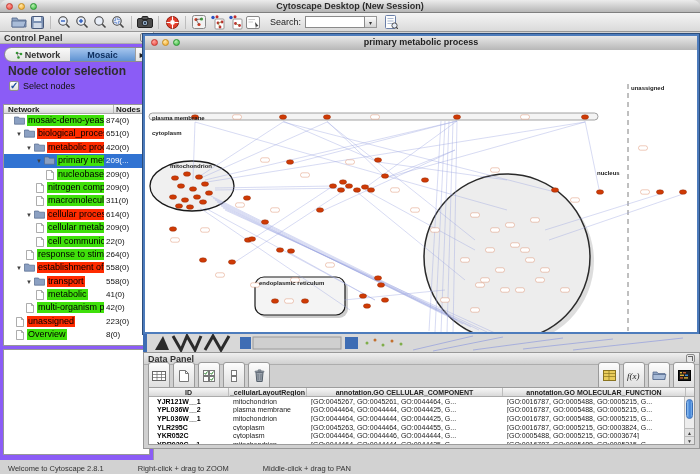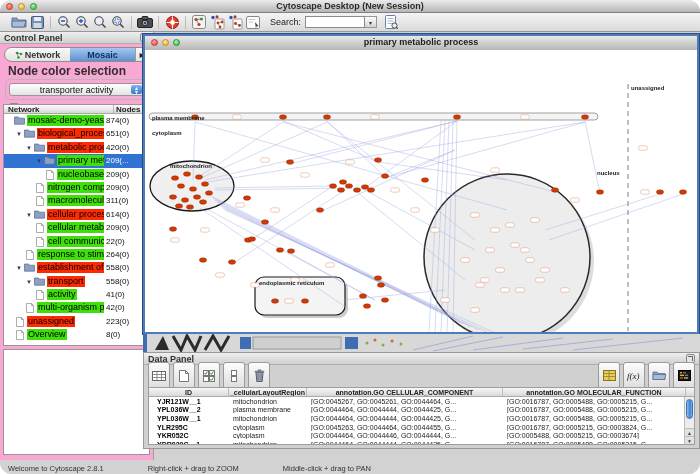--- a/index.html
+++ b/index.html
@@ -1,37 +1,37 @@
 <!DOCTYPE html>
 <html><head>
 <meta charset="utf-8">
 <style>
   html,body{margin:0;padding:0;background:#ffffff;}
   *{box-sizing:border-box;}
-  .app{position:relative;width:700px;height:474px;background:#d2d2d2;font-family:"Liberation Sans",sans-serif;overflow:hidden;border-radius:12px;}
+  .app{position:relative;width:700px;height:474px;background:#d2d2d2;font-family:"Liberation Sans",sans-serif;overflow:hidden;}
 
   
   .titlebar{position:absolute;top:0;left:0;right:0;height:13px;background:linear-gradient(#ececec,#b6b6b6);border-bottom:1px solid #7f7f7f;border-radius:7px 7px 0 0;}
   .titlebar .title{text-align:center;font-size:9px;font-weight:bold;color:#2b2b2b;line-height:13px;}
   .tl{position:absolute;top:3px;width:7px;height:7px;border-radius:50%;}
   .tl-red{background:radial-gradient(circle at 35% 30%,#ffa49d,#ee453c);border:1px solid #c23a31;}
   .tl-yellow{background:radial-gradient(circle at 35% 30%,#ffe9a8,#f5a623);border:1px solid #c78d1d;}
   .tl-green{background:radial-gradient(circle at 35% 30%,#b8f0b0,#2fb838);border:1px solid #2a9431;}
 
   
   .toolbar{position:absolute;top:13px;left:0;right:0;height:19px;background:linear-gradient(#f4f4f4,#dadada);border-bottom:1px solid #979797;display:flex;align-items:center;padding-left:10px;}
   .tb-btn{width:18px;height:16px;display:flex;align-items:center;justify-content:center;flex:0 0 auto;}
   .tb-sep{width:1px;height:13px;background:#bdbdbd;margin:0 4px;flex:0 0 auto;}
   .search-wrap{display:flex;align-items:center;margin-left:8px;}
   .search-label{font-size:9px;color:#222;margin-right:4px;}
   .search-input{width:60px;height:12px;border:1px solid #8a8a8a;background:#fff;font-size:8px;padding:0 2px;font-family:"Liberation Sans",sans-serif;}
   .dd-btn{width:12px;height:12px;border:1px solid #979797;border-left:none;background:linear-gradient(#fdfdfd,#d4d4d4);font-size:6px;color:#333;display:flex;align-items:center;justify-content:center;}
 
   
-  .control-panel{position:absolute;left:0;top:32px;width:154px;bottom:14px;background:#f9a8d4;border-right:1px solid #9e9e9e;}
+  .control-panel{position:absolute;left:0;top:32px;width:154px;bottom:14px;background:#8b5cf6;border-right:1px solid #9e9e9e;}
   .panel-header{height:12px;display:flex;align-items:center;background:linear-gradient(#efefef,#d0d0d0);border-bottom:1px solid #adadad;padding:0 4px;font-size:9px;font-weight:bold;color:#333;}
   .panel-header .flex{flex:1;}
   .float-ic{width:9px;height:9px;border:1px solid #888;border-radius:2px;background:#e6e6e6;position:relative;}
   .float-ic:before{content:"";position:absolute;right:1px;top:1px;width:4px;height:4px;border-top:1px solid #666;border-right:1px solid #666;}
   .seg-tabs{display:flex;margin:3px 4px 2px;height:15px;border:1px solid #8d8d8d;border-radius:8px;overflow:hidden;background:linear-gradient(#fafafa,#e2e2e2);}
   .seg{flex:1;display:flex;align-items:center;justify-content:center;font-size:9px;font-weight:bold;color:#333;gap:2px;}
   .seg-sel{background:linear-gradient(#a6c6ee,#5e92d2);color:#0f3060;}
   .seg-arrow{flex:0 0 13px;border-left:1px solid #9e9e9e;font-size:6px;color:#222;}
   .gb-legend{font-size:12px;font-weight:bold;color:#2e2e2e;margin:1px 8px 0;}
   .groupbox{margin:1px 5px 2px;border:1px solid #b7b7b7;border-radius:4px;padding:3px 3px;}
@@ -83,21 +83,21 @@
   .dt-thumb{position:absolute;left:1px;right:1px;top:2px;height:20px;border-radius:4px;background:linear-gradient(90deg,#8fc0f2,#3d7fd4 60%,#7fb4ee);border:1px solid #3a6db4;}
   .dt-sa{position:absolute;left:0;right:0;height:8px;font-size:5px;color:#444;text-align:center;line-height:8px;background:#e2e2e2;border-top:1px solid #bbb;}
   .dt-sa.up{bottom:8px;}
   .dt-sa.dn{bottom:0;}
 
   
   .bottom-tabs{position:absolute;left:283px;top:450px;height:13px;display:flex;border:1px solid #8d8d8d;border-radius:7px;overflow:hidden;background:#f3f3f3;}
   .bt{padding:0 9px;display:flex;align-items:center;font-size:8.5px;color:#222;border-left:1px solid #bdbdbd;}
   .bt:first-child{border-left:none;}
   .bt-sel{background:linear-gradient(#a8c8ef,#6f9fdc);font-weight:bold;color:#10305e;}
-  .statusbar{position:absolute;left:0;right:0;bottom:0;height:12px;background:#d2d2d2;display:flex;align-items:center;gap:44px;padding-left:8px;font-size:7.5px;color:#333;}
+  .statusbar{position:absolute;left:0;right:0;bottom:0;height:12px;background:#d2d2d2;display:flex;align-items:center;gap:34px;padding-left:8px;font-size:7.5px;color:#333;}
 </style>
 </head>
 <body>
 
 <div class="app">
 
   <div class="titlebar">
     <span class="tl tl-red" style="left:6px"></span>
     <span class="tl tl-yellow" style="left:18px"></span>
     <span class="tl tl-green" style="left:30px"></span>
@@ -241,29 +241,20 @@
             <line x1="2" y1="2" x2="3.5" y2="6.5" stroke="#555" stroke-width="0.6"></line>
           </svg>
         <span>Network</span>
       </div>
       <div class="seg seg-sel">
         <span>Mosaic</span>
       </div>
       <div class="seg seg-arrow">▶</div>
     </div>
     <div class="gb-legend">Node color selection</div>
-    <div class="groupbox">
-      <div class="dropdown">
-        <span>transporter activity</span>
-        <span class="dd-step">
-            <span>▲</span>
-            <span>▼</span>
-          </span>
-      </div>
-    </div>
     <div class="checkrow">
       <span class="checkbox">✓</span>
       <span>Select nodes</span>
     </div>
     <div class="tree">
       <div class="tree-head">
         <div class="th1">Network</div>
         <div class="th2">Nodes</div>
       </div>
       <div id="tree-rows">
@@ -368,21 +359,21 @@
                 <path d="M0.5 1h4l0.8 1.2h5.2v6H0.5z" fill="#8ba0c2" stroke="#53688c" stroke-width="0.7"></path>
               </svg></span>
             <span class="t-label bg-red" style="left:43px;max-width:57px">transport</span>
             <span class="t-count">558(0)</span>
           </div>
           <div class="tree-row">
             <span class="t-icon" style="left:32px"><svg width="8" height="10" viewBox="0 0 8 10">
                 <path d="M0.5 0.5h5l2 2v7h-7z" fill="#fff" stroke="#8a8a8a" stroke-width="0.7"></path>
                 <path d="M5.5 0.5v2h2" fill="none" stroke="#8a8a8a" stroke-width="0.7"></path>
               </svg></span>
-            <span class="t-label bg-green" style="left:43px;max-width:57px">activity</span>
+            <span class="t-label bg-green" style="left:43px;max-width:57px">metabolic</span>
             <span class="t-count">41(0)</span>
           </div>
           <div class="tree-row">
             <span class="t-icon" style="left:22px"><svg width="8" height="10" viewBox="0 0 8 10">
                 <path d="M0.5 0.5h5l2 2v7h-7z" fill="#fff" stroke="#8a8a8a" stroke-width="0.7"></path>
                 <path d="M5.5 0.5v2h2" fill="none" stroke="#8a8a8a" stroke-width="0.7"></path>
               </svg></span>
             <span class="t-label bg-green" style="left:33px;max-width:67px">multi-organism pro</span>
             <span class="t-count">42(0)</span>
           </div>

